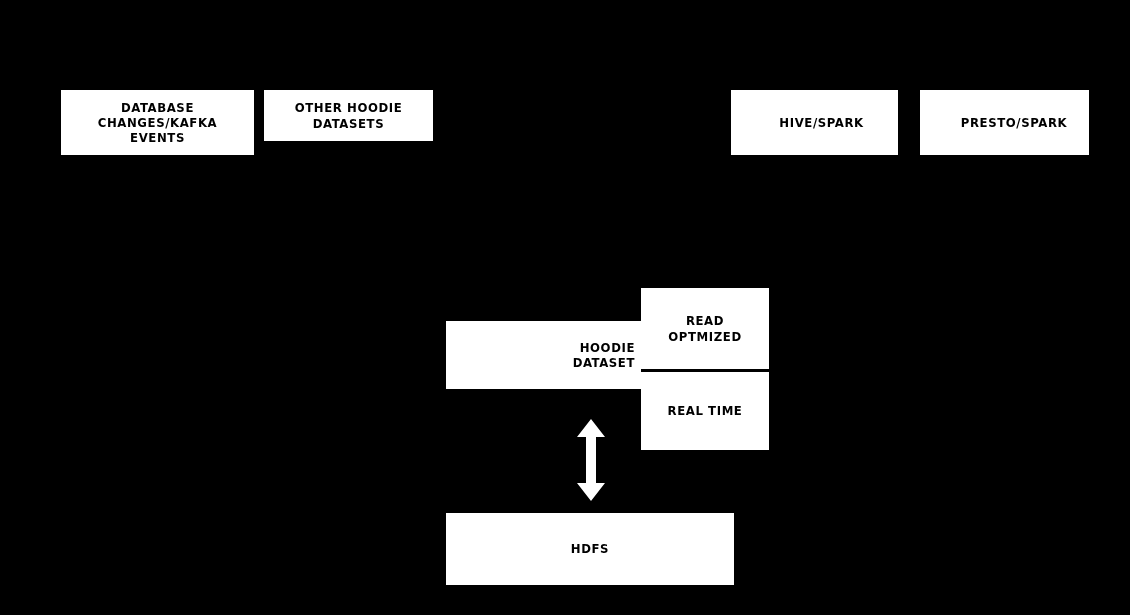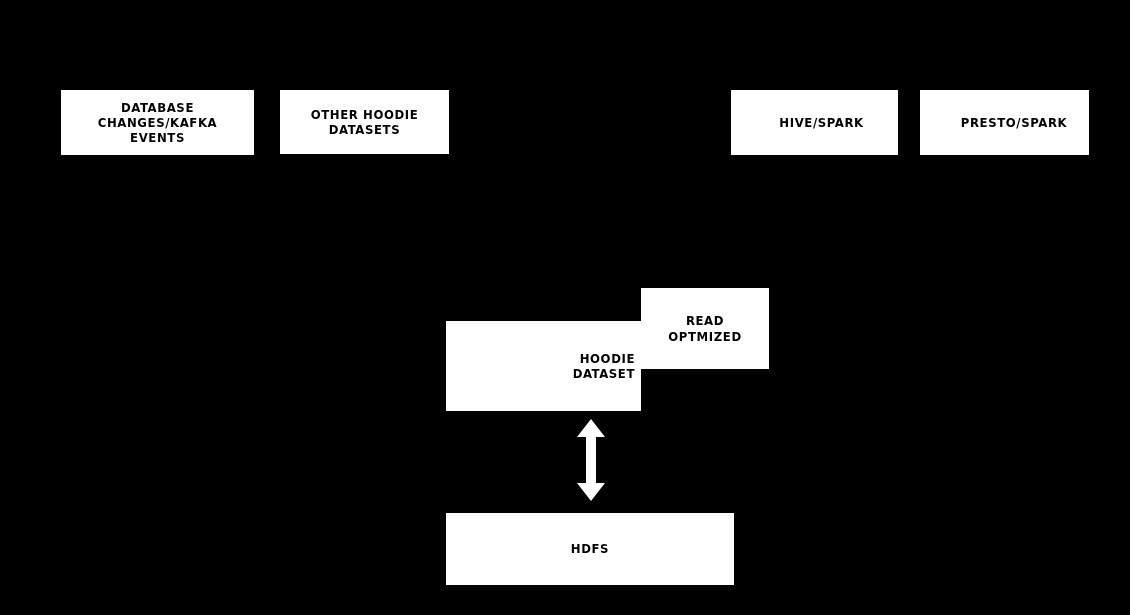--- a/index.html
+++ b/index.html
@@ -35,26 +35,26 @@
     display: block;
     width: 100%;
     white-space: pre-line;
     font-size: 13px;
     padding: 0 6px;
     box-sizing: border-box;
   }
 
   
   #node-db-changes      { left: 61px;  top: 90px;  width: 193px; height: 65px; }
-  #node-other-hoodie    { left: 280px; top: 90px;  width: 169px; height: 64px; }
+  #node-other-hoodie    { left: 264px; top: 90px;  width: 169px; height: 51px; }
   #node-hive-spark      { left: 731px; top: 90px;  width: 167px; height: 65px; padding-left: 14px; }
   #node-presto-spark    { left: 920px; top: 90px;  width: 169px; height: 65px; padding-left: 19px; }
 
   
-  #node-hoodie-dataset  { left: 446px; top: 321px; width: 195px; height: 90px;
+  #node-hoodie-dataset  { left: 446px; top: 321px; width: 195px; height: 68px;
                           justify-content: flex-end; }
   #node-hoodie-dataset .label {
     text-align: right;
     padding: 0 6px 0 0;
   }
 
   
   #views-stack {
     position: absolute;
     left: 641px;
@@ -105,20 +105,23 @@
   <div class="node" id="node-hoodie-dataset">
     <span class="label">HOODIE
 DATASET</span>
   </div>
 
   <div id="views-stack">
     <div class="node" id="node-read-optimized">
       <span class="label">READ
 OPTMIZED</span>
     </div>
+    <div class="node" id="node-real-time">
+      <span class="label">REAL TIME</span>
+    </div>
   </div>
 
   <svg id="arrow-dataset-hdfs" viewBox="0 0 42 84">
     <polygon points="21,1 35,19 26,19 26,65 35,65 21,83 7,65 16,65 16,19 7,19" fill="#ffffff"></polygon>
   </svg>
 
   <div class="node" id="node-hdfs">
     <span class="label">HDFS</span>
   </div>
 

